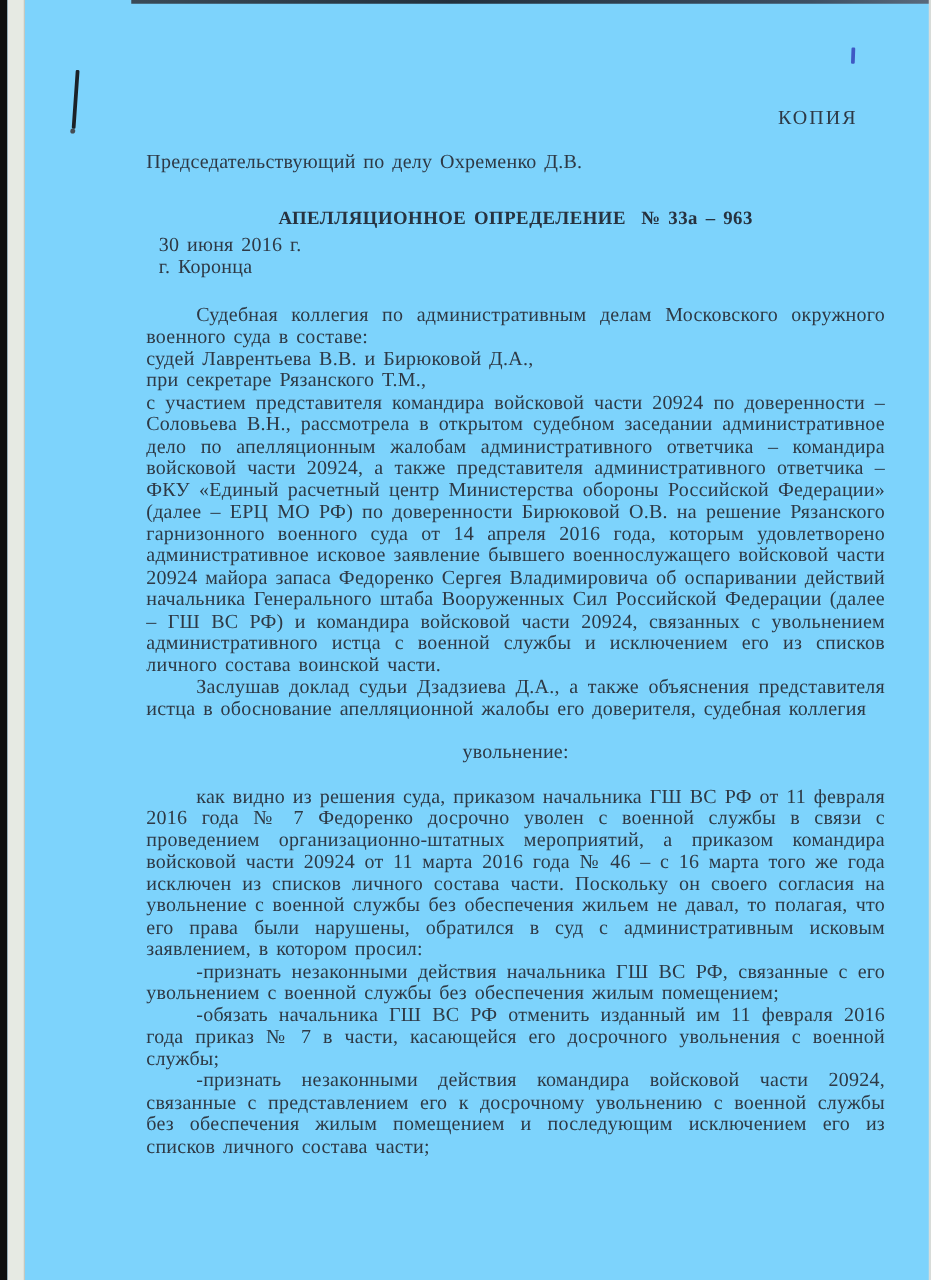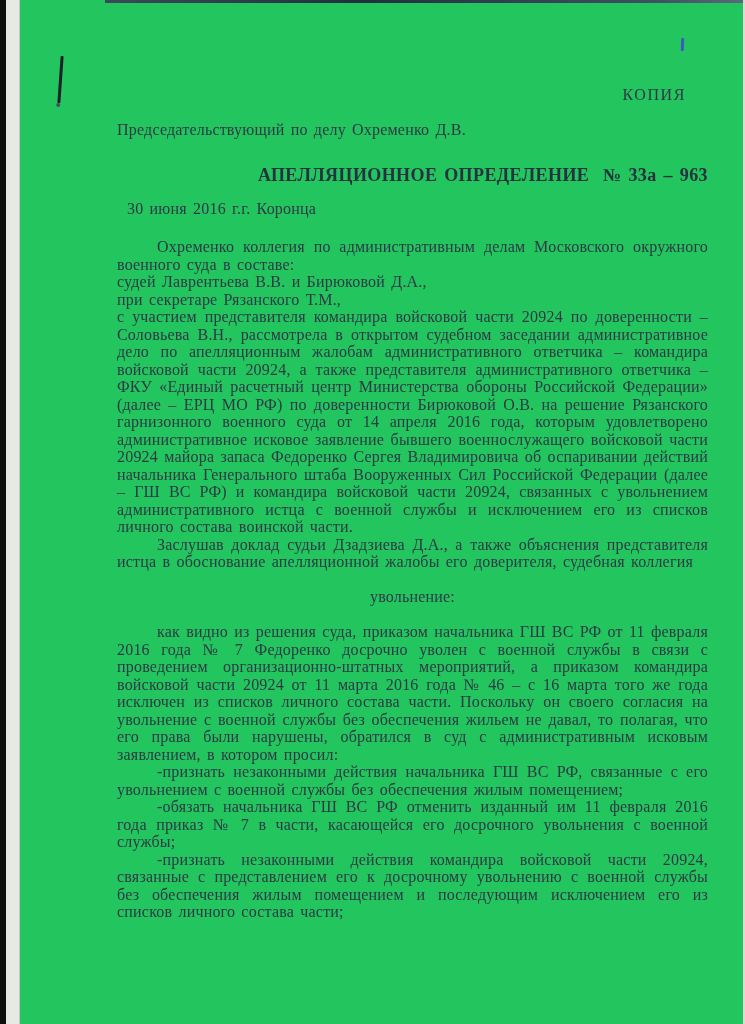--- a/index.html
+++ b/index.html
@@ -4,21 +4,21 @@
 <style>
   html, body {
     margin: 0;
     padding: 0;
     background: #ffffff;
   }
   .sheet {
     position: relative;
     width: 745px;
     height: 1024px;
-    background: #22c55e;
+    background: #7dd3fc;
     overflow: hidden;
     font-family: "Liberation Serif", "DejaVu Serif", serif;
     color: #2e3945;
   }
   
   .edge-left-black {
     position: absolute; left: 0; top: 0;
     width: 6px; height: 100%;
     background: #0d0f0e;
   }
@@ -73,31 +73,32 @@
     text-align: right;
     padding-right: 22px;
     letter-spacing: 1.6px;
   }
   .presiding {
     margin-top: 17px;
     padding-right: 16px;
   }
   .doc-title {
     margin: 29px 0 0 0;
-    text-align: right;
-    font-size: 18px;
+    text-align: center;
+    font-size: 15px;
     font-weight: bold;
     letter-spacing: 0.4px;
     color: #27323f;
   }
   .dateline {
-    margin-top: 15px;
+    margin-top: 3px;
     display: flex;
     justify-content: flex-start;
     padding-left: 10px;
+    flex-direction: column;
   }
   .para {
     margin: 0;
     text-align: justify;
   }
   .indent { text-indent: 40px; }
   .first-body { margin-top: 21px; }
   .plain { text-align: left; }
   .ustanovila {
     margin: 17px 0 18px 0;
@@ -122,21 +123,21 @@
 
     <div class="presiding">Председательствующий по делу Охременко Д.В.</div>
 
     <h1 class="doc-title">АПЕЛЛЯЦИОННОЕ ОПРЕДЕЛЕНИЕ&nbsp; № 33а – 963</h1>
 
     <div class="dateline">
       <span>30 июня 2016 г.</span>
       <span>г. Коронца</span>
     </div>
 
-    <p class="para indent first-body">Охременко коллегия по административным делам Московского окружного военного суда в составе:</p>
+    <p class="para indent first-body">Судебная коллегия по административным делам Московского окружного военного суда в составе:</p>
 
     <div class="plain">судей Лаврентьева В.В. и Бирюковой Д.А.,</div>
     <div class="plain">при секретаре Рязанского Т.М.,</div>
 
     <p class="para">с участием представителя командира войсковой части 20924 по доверенности – Соловьева В.Н., рассмотрела в открытом судебном заседании административное дело по апелляционным жалобам административного ответчика – командира войсковой части 20924, а также представителя административного ответчика – ФКУ «Единый расчетный центр Министерства обороны Российской Федерации» (далее – ЕРЦ МО РФ) по доверенности Бирюковой О.В. на решение Рязанского гарнизонного военного суда от 14 апреля 2016 года, которым удовлетворено административное исковое заявление бывшего военнослужащего войсковой части 20924 майора запаса Федоренко Сергея Владимировича об оспаривании действий начальника Генерального штаба Вооруженных Сил Российской Федерации (далее – ГШ ВС РФ) и командира войсковой части 20924, связанных с увольнением административного истца с военной службы и исключением его из списков личного состава воинской части.</p>
 
     <p class="para indent">Заслушав доклад судьи Дзадзиева Д.А., а также объяснения представителя истца в обоснование апелляционной жалобы его доверителя, судебная коллегия</p>
 
     <div class="ustanovila">увольнение:</div>
 

